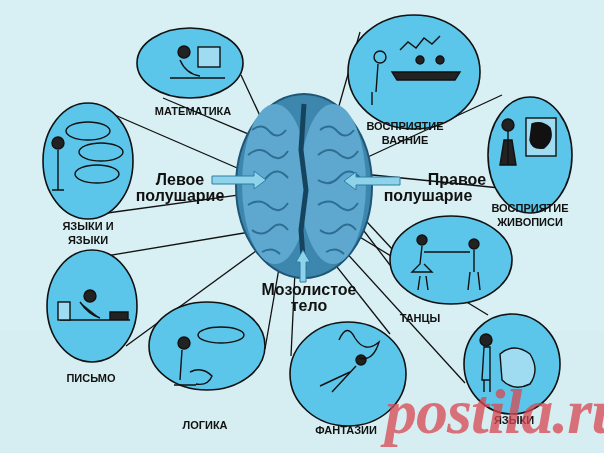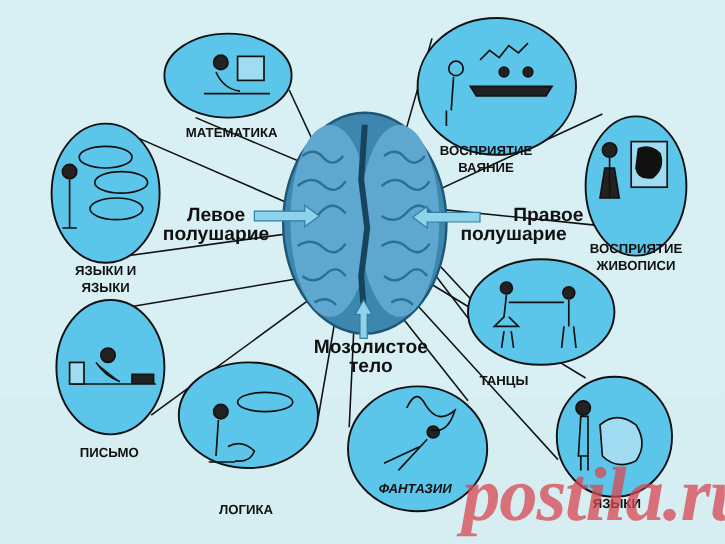--- a/index.html
+++ b/index.html
@@ -148,21 +148,21 @@
 <div class="lbl" style="left:205px;top:418px;">ЛОГИКА</div>
 
 <div class="lbl" style="left:405px;top:119px;">ВОСПРИЯТИЕ</div>
 <div class="lbl" style="left:405px;top:133px;">ВАЯНИЕ</div>
 
 <div class="lbl" style="left:530px;top:201px;">ВОСПРИЯТИЕ</div>
 <div class="lbl" style="left:530px;top:215px;">ЖИВОПИСИ</div>
 
 <div class="lbl" style="left:420px;top:311px;">ТАНЦЫ</div>
 <div class="lbl" style="left:514px;top:413px;">ЯЗЫКИ</div>
-<div class="lbl" style="left:346px;top:401px;font-style:italic;">ФАНТАЗИИ</div>
+<div class="lbl" style="left:346px;top:423px;">ФАНТАЗИИ</div>
 
 <div class="hemi" style="left:180px;top:172px;">Левое</div>
 <div class="hemi" style="left:180px;top:188px;">полушарие</div>
 <div class="hemi" style="left:432px;top:172px;margin-left:25px;">Правое</div>
 <div class="hemi" style="left:428px;top:188px;">полушарие</div>
 <div class="hemi" style="left:309px;top:282px;">Мозолистое</div>
 <div class="hemi" style="left:309px;top:298px;">тело</div>
 
 <div class="wm">postila.ru</div>
 </div>

